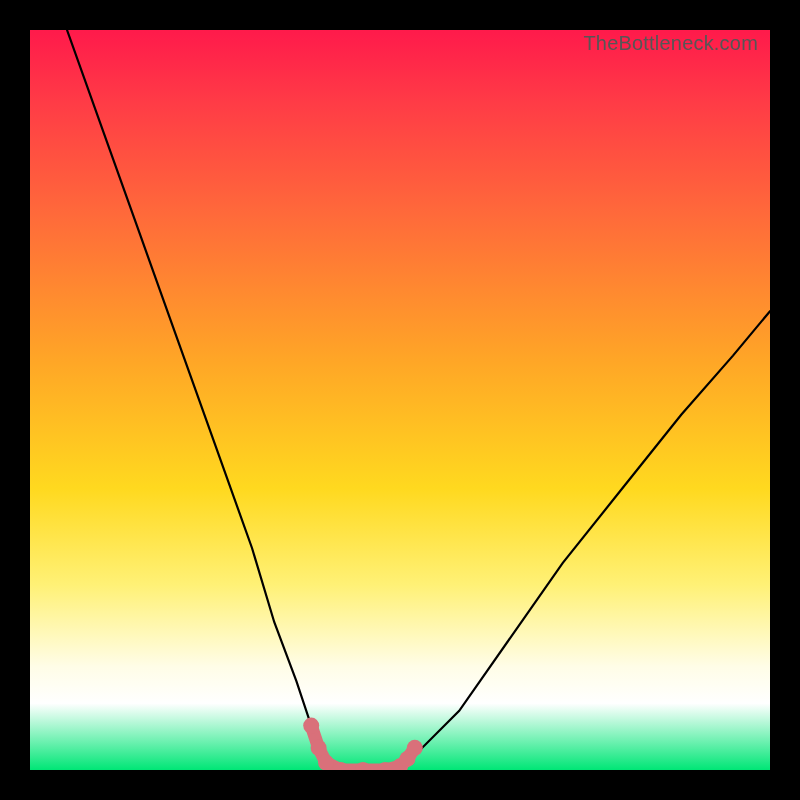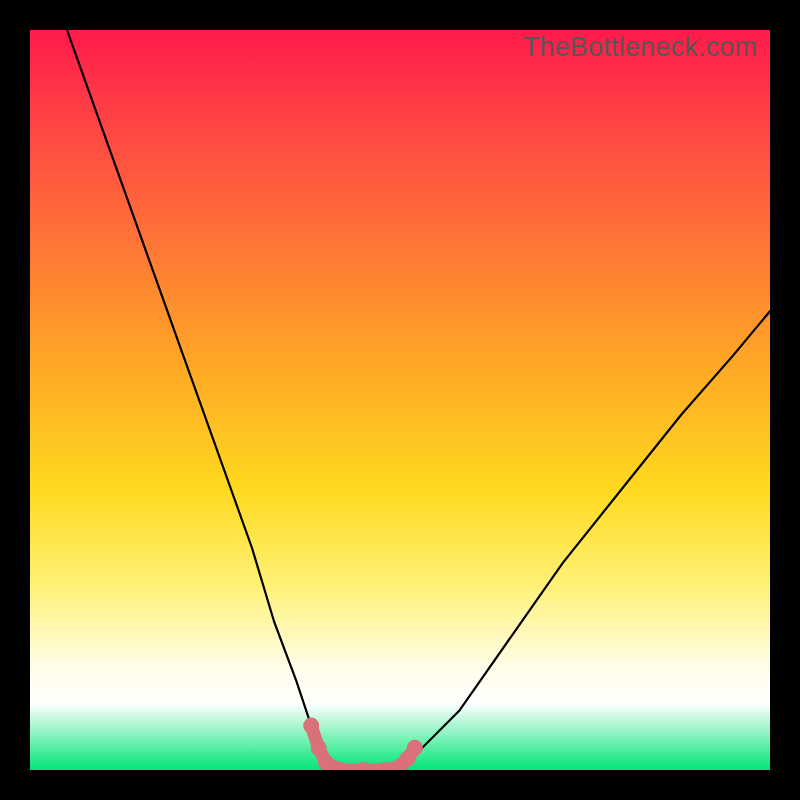--- a/index.html
+++ b/index.html
@@ -33,21 +33,21 @@
       #fff176 75%,
       #fffde7 86%,
       #ffffff 91%,
       #00e676 100%
     );
   }
   .watermark {
     position: absolute;
     top: 2px;
     right: 12px;
-    font-size: 27px;
+    font-size: 20px;
     font-weight: 500;
     color: #565656;
     letter-spacing: 0.2px;
     user-select: none;
   }
   svg.curves {
     position: absolute;
     left: 0;
     top: 0;
     width: 740px;

